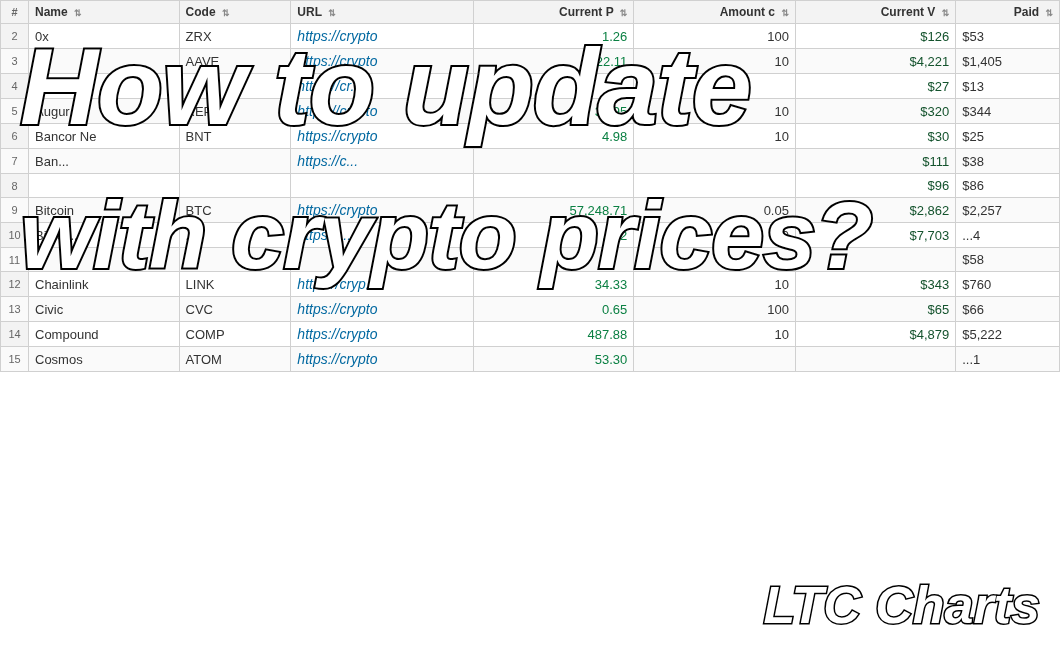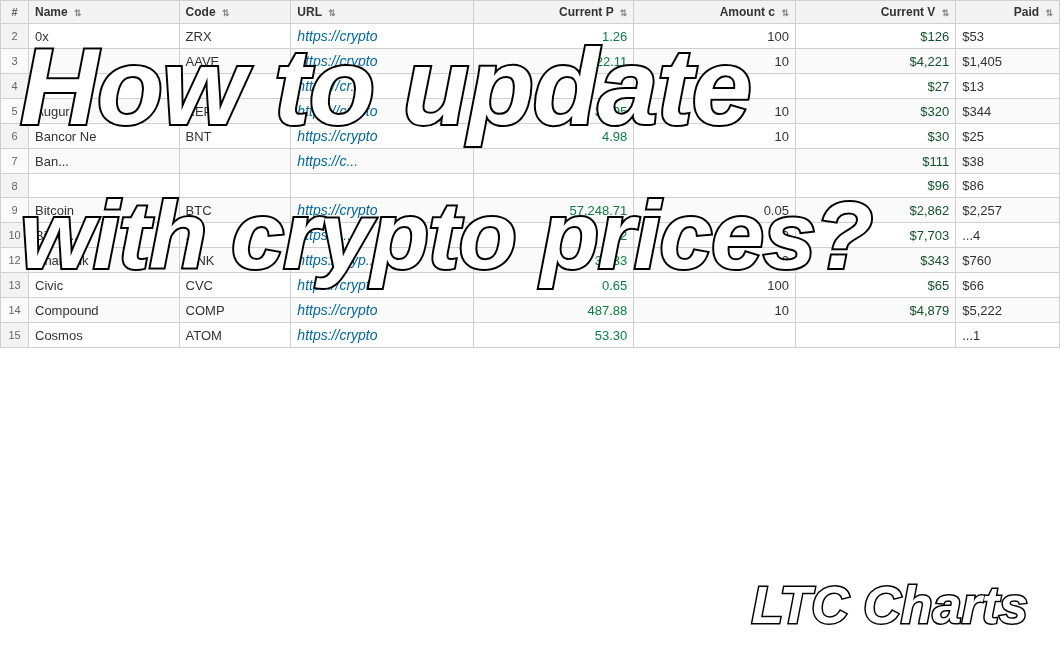--- a/index.html
+++ b/index.html
@@ -133,21 +133,21 @@
     }
 
     .title-line3 {
       font-size: 95px;
     }
 
     
     .watermark {
       position: absolute;
       bottom: 15px;
-      right: 32px;
+      right: 20px;
       font-family: Arial Black, Arial, sans-serif;
       font-weight: 900;
       font-style: italic;
       font-size: 52px;
       color: #fff;
       -webkit-text-stroke: 3px #000;
       text-stroke: 3px #000;
       paint-order: stroke fill;
       pointer-events: none;
     }
@@ -277,20 +277,30 @@
       <td class="row-num">10</td>
       <td>Bitcoi...</td>
       <td>...</td>
       <td><a class="url-link" href="#">https://...</a></td>
       <td class="price-positive">...32</td>
       <td class="amount-col">10</td>
       <td class="value-col">$7,703</td>
       <td class="paid-col">...4</td>
     </tr>
         <tr>
+      <td class="row-num">11</td>
+      <td></td>
+      <td></td>
+      <td><a class="url-link" href="#"></a></td>
+      <td class="amount-col"></td>
+      <td class="amount-col"></td>
+      <td class="value-col"></td>
+      <td class="paid-col">$58</td>
+    </tr>
+        <tr>
       <td class="row-num">12</td>
       <td>Chainlink</td>
       <td>LINK</td>
       <td><a class="url-link" href="#">https://cryp...</a></td>
       <td class="price-positive">34.33</td>
       <td class="amount-col">10</td>
       <td class="value-col">$343</td>
       <td class="paid-col">$760</td>
     </tr>
         <tr>

